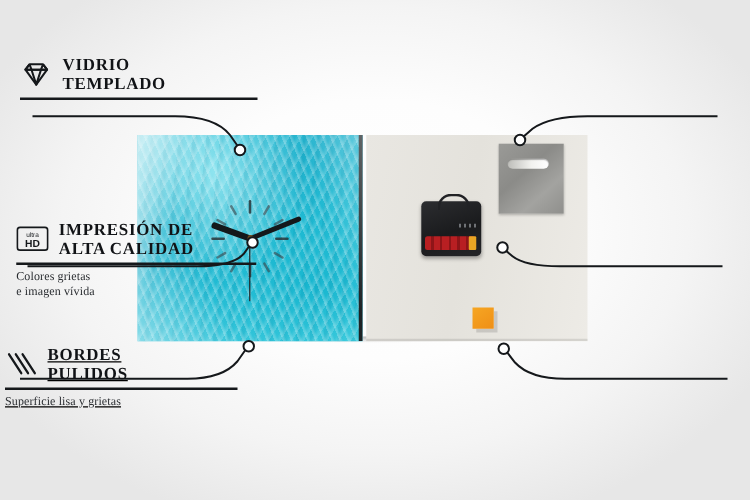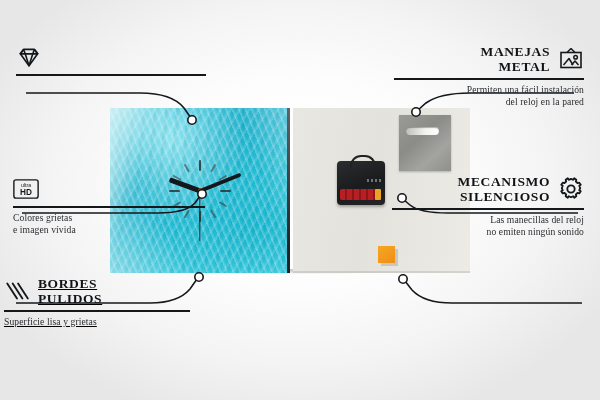--- a/index.html
+++ b/index.html
@@ -206,33 +206,37 @@
     <div class="head">
       <span class="ico">
         <svg viewBox="0 0 24 24" fill="none" stroke="#15181b" stroke-width="1.5" stroke-linejoin="round">
           <path d="M4 9h16l-8 11z"></path>
             <path d="M4 9l3-4h10l3 4"></path>
           <path d="M7 5l-3 4h16l-3-4"></path>
             <path d="M8.5 9L12 20 15.5 9"></path>
           <path d="M7 5l1.5 4M17 5l-1.5 4"></path>
         </svg>
       </span>
+      <span class="title">VIDRIO
+TEMPLADO</span>
     </div>
     <div class="rule"></div>
   </div>
 
   <div class="callout left" style="left:13px;top:176px;width:192px;">
     <div class="head">
       <span class="ico">
         <svg viewBox="0 0 30 26">
           <rect x="1" y="2.5" width="28" height="21" rx="2.5" fill="none" stroke="#15181b" stroke-width="1.6"></rect>
           <text x="15" y="11" font-family="Liberation Sans, sans-serif" font-size="6" text-anchor="middle" fill="#15181b">ultra</text>
           <text x="15" y="20.5" font-family="Liberation Sans, sans-serif" font-size="9.5" font-weight="bold" text-anchor="middle" fill="#15181b">HD</text>
         </svg>
       </span>
+      <span class="title">IMPRESIÓN DE
+ALTA CALIDAD</span>
     </div>
     <div class="rule"></div>
     <div class="desc">Colores grietas
 e imagen vívida</div>
   </div>
 
   <div class="callout left" style="left:4px;top:276px;width:186px;text-decoration:underline;">
     <div class="head">
       <span class="ico">
         <svg viewBox="0 0 24 24" fill="none" stroke="#15181b" stroke-width="1.7" stroke-linecap="round">
@@ -241,49 +245,16 @@
             <path d="M13 5 L22 19"></path>
         </svg>
       </span>
       <span class="title">BORDES
 PULIDOS</span>
     </div>
     <div class="rule"></div>
     <div class="desc">Superficie lisa y grietas</div>
   </div>
 
-  <div class="callout right" style="left:394px;top:44px;width:190px;">
-    <div class="head">
-      <span class="title">MANEJAS
-METAL</span>
-      <span class="ico">
-        <svg viewBox="0 0 26 24" fill="none" stroke="#15181b" stroke-width="1.5">
-          <path d="M13 1.5 L9 5.5 M13 1.5 L17 5.5"></path>
-          <rect x="3" y="5.5" width="20" height="15" stroke-width="1.6"></rect>
-          <path d="M5.5 18 L11 11.5 L15 18" stroke-linejoin="round"></path>
-          <path d="M13.5 18 L17 14 L20.5 18" stroke-linejoin="round"></path>
-          <circle cx="17.6" cy="10.2" r="1.8"></circle>
-        </svg>
-      </span>
-    </div>
-    <div class="rule"></div>
-    <div class="desc">Permiten una fácil instalación
-del reloj en la pared</div>
-  </div>
-
-  <div class="callout right" style="left:392px;top:174px;width:192px;">
-    <div class="head">
-      <span class="title">MECANISMO
-SILENCIOSO</span>
-      <span class="ico">
-        <svg viewBox="0 0 24 24" fill="none" stroke="#15181b" stroke-width="1.7" stroke-linejoin="round">
-          <path d="M12 2.6l2.1.9.9-1.4 1.9 1.4-.4 1.6 1.5 1.5 1.6-.4 1.4 1.9-1.4.9.9 2.1-.9 2.1 1.4.9-1.4 1.9-1.6-.4-1.5 1.5.4 1.6-1.9 1.4-.9-1.4-2.1.9-2.1-.9-.9 1.4-1.9-1.4.4-1.6-1.5-1.5-1.6.4-1.4-1.9 1.4-.9-.9-2.1.9-2.1-1.4-.9 1.4-1.9 1.6.4 1.5-1.5-.4-1.6 1.9-1.4.9 1.4z"></path>
-          <circle cx="12" cy="12" r="3.4"></circle>
-        </svg>
-      </span>
-    </div>
-    <div class="rule"></div>
-    <div class="desc">Las manecillas del reloj
-no emiten ningún sonido</div>
-  </div>
+
 
 
 </div>
 
 </body></html>

